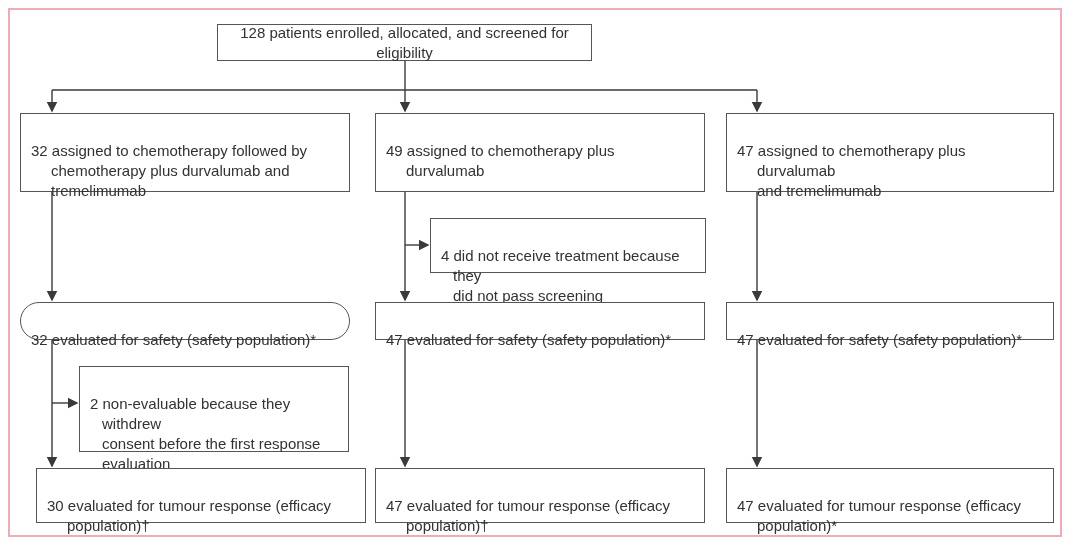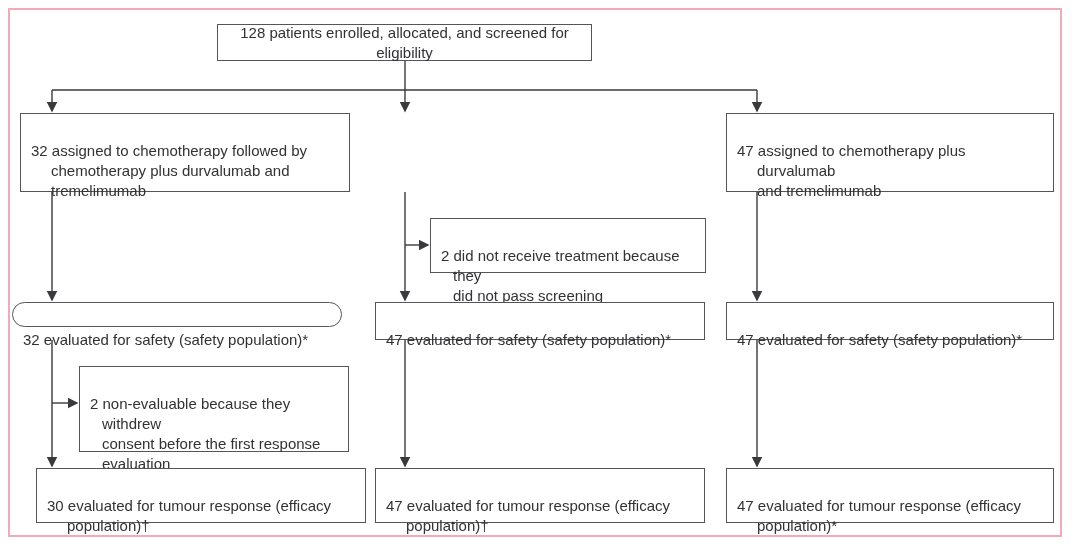--- a/index.html
+++ b/index.html
@@ -33,21 +33,21 @@
   .node .txt{display:block;}
   .hang-2 .txt{padding-left:20px;text-indent:-20px;}
   .hang-1 .txt{padding-left:12px;text-indent:-12px;}
   .center .txt{text-align:center;padding:0;text-indent:0;}
   
   .n-enroll   {left:217px;top:24px;width:375px;height:37px;display:flex;align-items:center;justify-content:center;}
   .n-arm1     {left:20px; top:113px;width:330px;height:79px;}
   .n-arm2     {left:375px;top:113px;width:330px;height:79px;}
   .n-arm3     {left:726px;top:113px;width:328px;height:79px;}
   .n-excl2    {left:430px;top:218px;width:276px;height:55px;}
-  .n-safe1    {left:12px; top:302px;width:330px;height:25px;border-radius:19px;}
+  .n-safe1    {left:20px; top:302px;width:330px;height:38px;border-radius:19px;}
   .n-safe2    {left:375px;top:302px;width:330px;height:38px;}
   .n-safe3    {left:726px;top:302px;width:328px;height:38px;}
   .n-noneval1 {left:79px; top:366px;width:270px;height:86px;}
   .n-eff1     {left:36px; top:468px;width:330px;height:55px;}
   .n-eff2     {left:375px;top:468px;width:330px;height:55px;}
   .n-eff3     {left:726px;top:468px;width:328px;height:55px;}
   line{stroke:#3a3a3c;stroke-width:1.4;}
 </style>
 </head>
 <body>
@@ -79,27 +79,30 @@
 
   <div class="node n-enroll center">
     <span class="txt">128 patients enrolled, allocated, and screened for eligibility</span>
   </div>
 
   <div class="node n-arm1 hang-2">
     <span class="txt">32 assigned to chemotherapy followed by
 chemotherapy plus durvalumab and
 tremelimumab</span>
   </div>
+  <div class="node n-arm2 hang-2">
+    <span class="txt">49 assigned to chemotherapy plus durvalumab</span>
+  </div>
   <div class="node n-arm3 hang-2">
     <span class="txt">47 assigned to chemotherapy plus durvalumab
 and tremelimumab</span>
   </div>
 
   <div class="node n-excl2 hang-1">
-    <span class="txt">2 did not receive treatment because they
+    <span class="txt">4 did not receive treatment because they
 did not pass screening</span>
   </div>
 
   <div class="node n-safe1 hang-2">
     <span class="txt">32 evaluated for safety (safety population)*</span>
   </div>
   <div class="node n-safe2 hang-2">
     <span class="txt">47 evaluated for safety (safety population)*</span>
   </div>
   <div class="node n-safe3 hang-2">

